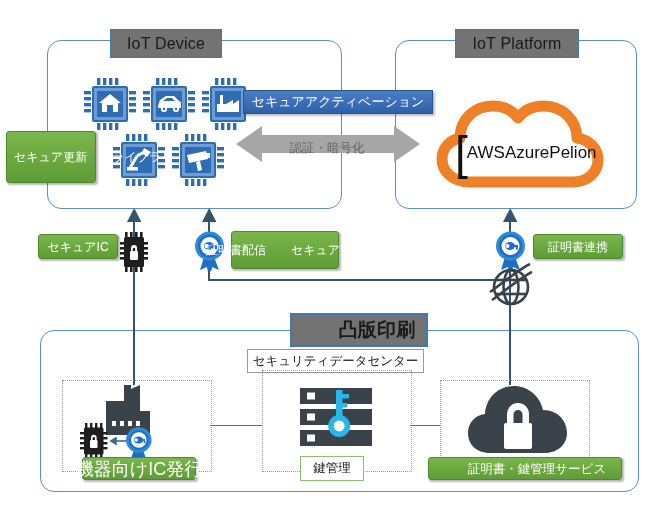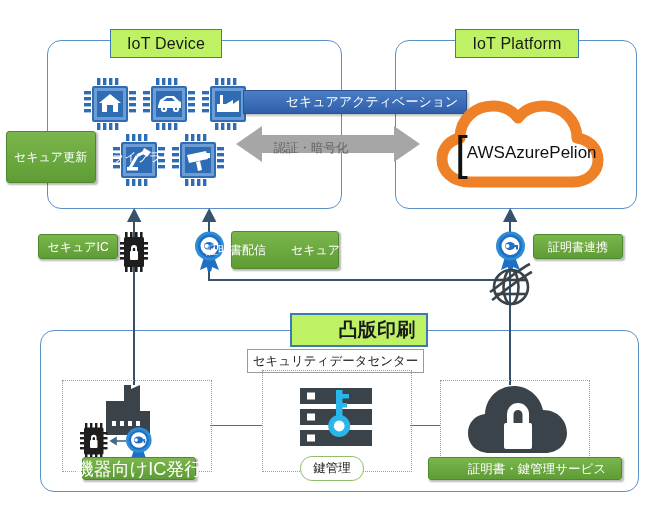--- a/index.html
+++ b/index.html
@@ -3,21 +3,21 @@
 <meta charset="utf-8">
 <style>
   html,body{margin:0;padding:0;background:#ffffff;}
   body{font-family:"Liberation Sans","DejaVu Sans",sans-serif;}
   #canvas{position:relative;width:650px;height:507px;background:#ffffff;overflow:hidden;}
 
   
   .panel{position:absolute;border:1.4px solid #5b8fc9;border-radius:14px;background:transparent;}
 
   
-  .titlechip{position:absolute;background:#bef264;border:1.6px solid #3d7ab5;
+  .titlechip{position:absolute;background:#737373;border:1.6px solid #3d7ab5;
     display:flex;align-items:center;justify-content:center;
     font-size:16px;color:#191919;letter-spacing:.2px;white-space:nowrap;}
   .titlechip.big{font-size:19px;font-weight:bold;border-width:2px;}
 
   
   .plainbox{position:absolute;background:#ffffff;border:1px solid #9a9a9a;
     display:flex;align-items:center;justify-content:center;
     font-size:12.5px;color:#222;white-space:nowrap;}
 
   
@@ -236,25 +236,25 @@
 
   <div class="greenlbl" style="left:6px;top:131px;width:88px;height:50px;">
     <span>組込み向け</span>
     <span>セキュア更新</span>
     <span>ライブラリ</span>
   </div>
 
   <svg class="svgl">
     <path d="M236 144 L262 126 L262 135 L394 135 L394 126 L420 144 L394 162 L394 153 L262 153 L262 162 Z" fill="#a6a6a6"></path>
   </svg>
-  <div style="position:absolute;left:252px;top:135px;width:118px;height:26px;
+  <div style="position:absolute;left:268px;top:135px;width:118px;height:26px;
               display:flex;align-items:center;justify-content:center;
               font-size:12.5px;color:#646464;white-space:nowrap;">認証・暗号化</div>
 
-  <div class="bluebanner" style="left:243px;top:90px;width:188px;height:22px;padding-left:34px;">
+  <div class="bluebanner" style="left:243px;top:90px;width:188px;height:22px;">
     <span>セキュアアクティベーション</span>
   </div>
 
   <svg class="svgl">
     <path d="M470 182
              C452 182 442 171 442 159
              C442 148 450 140 460 138
              C460 119 475 106 493 106
              C503 106 512 110 518 118
              C524 110 534 106 544 106
@@ -465,20 +465,20 @@
       <g fill="#ffffff">
         <rect x="36" y="40" width="28" height="26" rx="2"></rect>
         <path d="M39 40 L39 31 A11 11 0 0 1 61 31 L61 40 L54.5 40 L54.5 31.5 A4.5 4.5 0 0 0 45.5 31.5 L45.5 40 Z"></path>
       </g>
     </g>
   </svg>
 
   <div class="greenlbl" style="left:82px;top:457px;width:112px;height:21px;font-size:18px;">
     <span>機器向けIC発行</span>
   </div>
-  <div class="whitelbl" style="left:300px;top:456px;width:62px;height:23px;border-radius:12px;">
+  <div class="whitelbl" style="left:300px;top:456px;width:62px;height:23px;">
     <span>鍵管理</span>
   </div>
   <div class="greenlbl" style="left:428px;top:457px;width:168px;height:21px;font-size:12.5px;padding-left:24px;">
     <span>証明書・鍵管理サービス</span>
   </div>
 
 </div>
 
 </body></html>

